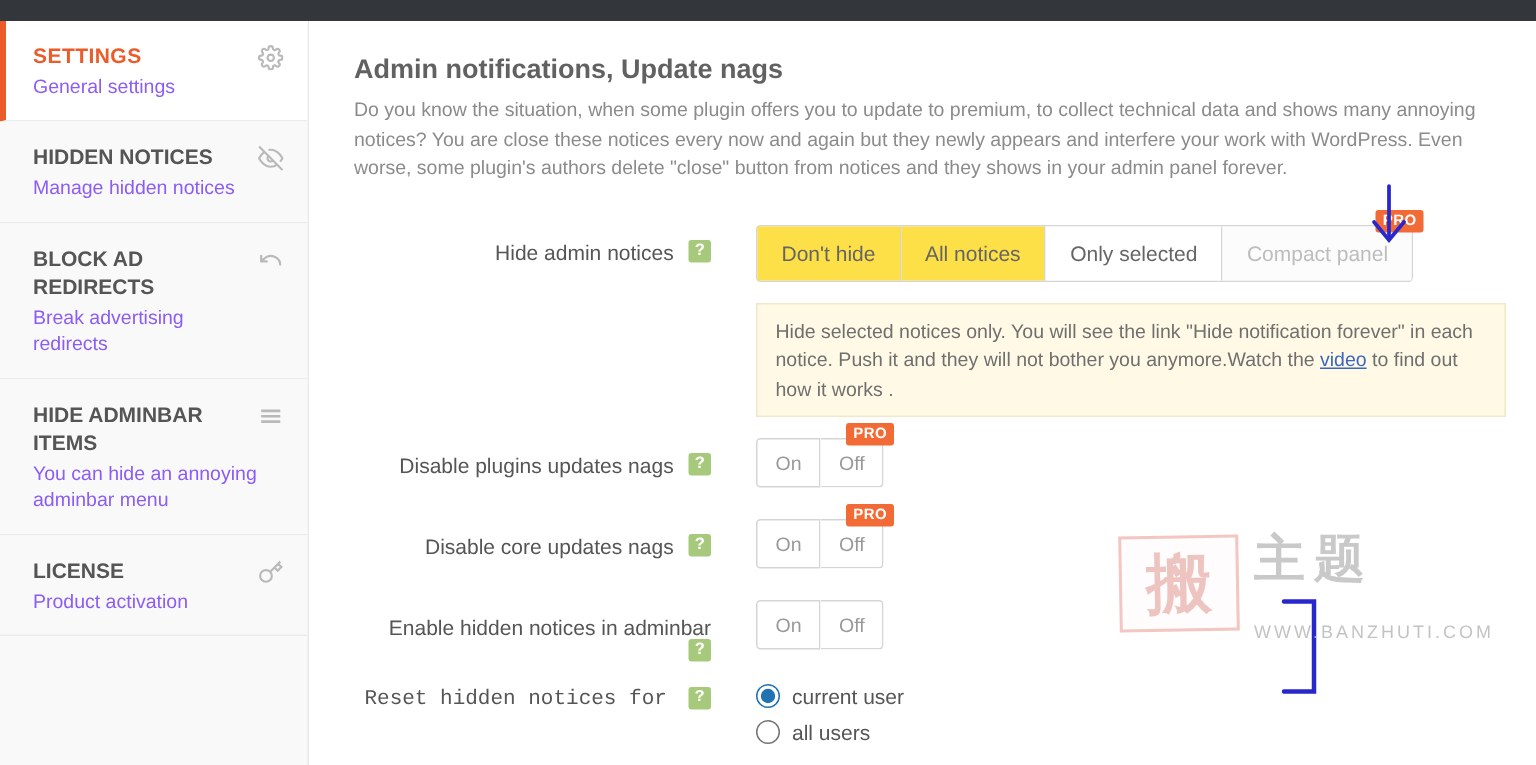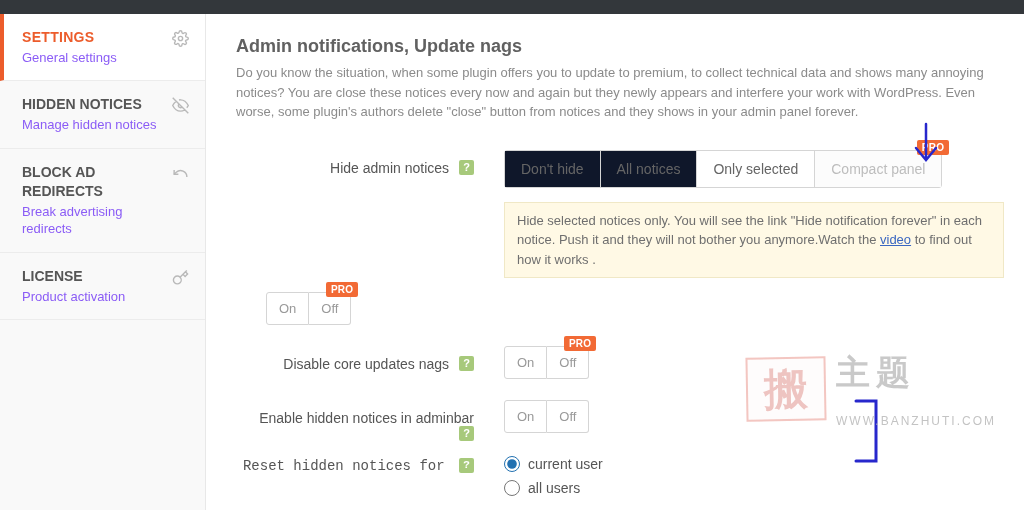--- a/index.html
+++ b/index.html
@@ -106,21 +106,21 @@
     display: inline-flex;
     border: 1px solid #d5d5d5;
     border-radius: 3px;
     overflow: visible;
     position: relative;
   }
   .seg .opt {
     padding: 10px 16px;
     font-size: 14px;
     color: #656565;
-    background: #0f172a;
+    background: #fde047;
     border-right: 1px solid #d5d5d5;
     cursor: pointer;
     position: relative;
   }
   .seg .opt:last-child { border-right: none; }
   .seg .opt.sel { background: #fff; }
   .seg .opt.disabled { color: #bdbdbd; background: #fcfcfc; }
   .pro {
     position: absolute;
     top: -11px; right: -8px;
@@ -241,20 +241,33 @@
         <div class="sub">Break advertising redirects</div>
       </div>
       <span class="icn">
         <svg width="17" height="17" viewBox="0 0 24 24" fill="none" stroke="currentColor" stroke-width="2">
             <path d="M3 7v6h6"></path>
             <path d="M21 17a9 9 0 0 0-15-6.7L3 13"></path>
           </svg>
       </span>
     </div>
 
+    <div class="side-item">
+      <div class="txt">
+        <div class="title">HIDE ADMINBAR ITEMS</div>
+        <div class="sub">You can hide an annoying adminbar menu</div>
+      </div>
+      <span class="icn">
+        <svg width="17" height="17" viewBox="0 0 24 24" fill="none" stroke="currentColor" stroke-width="2.5">
+            <line x1="3" y1="7" x2="21" y2="7"></line>
+            <line x1="3" y1="12" x2="21" y2="12"></line>
+            <line x1="3" y1="17" x2="21" y2="17"></line>
+          </svg>
+      </span>
+    </div>
 
     <div class="side-item">
       <div class="txt">
         <div class="title">LICENSE</div>
         <div class="sub">Product activation</div>
       </div>
       <span class="icn">
         <svg width="17" height="17" viewBox="0 0 24 24" fill="none" stroke="currentColor" stroke-width="2">
             <path d="M21 2l-2 2m-7.6 7.6a5.5 5.5 0 1 1-7.78 7.78 5.5 5.5 0 0 1 7.78-7.78zm0 0L15.5 7.5m0 0l3 3L22 7l-3-3m-3.5 3.5L19 4"></path>
           </svg>
@@ -281,20 +294,24 @@
             <span class="pro">PRO</span>
           </div>
         </div>
         <div class="hint">
           <span>Hide selected notices only. You will see the link "Hide notification forever" in each notice. Push it and they will not bother you anymore.Watch the </span><a href="#">video</a><span> to find out how it works .</span>
         </div>
       </div>
     </div>
 
     <div class="row">
+      <div class="row-label-wrap">
+        <span>Disable plugins updates nags</span>
+        <span class="help">?</span>
+      </div>
       <div class="ctrl">
         <div class="onoff">
           <div class="tg">On</div>
           <div class="tg" style="position:relative">
             <span>Off</span>
             <span class="pro">PRO</span>
           </div>
         </div>
       </div>
     </div>

